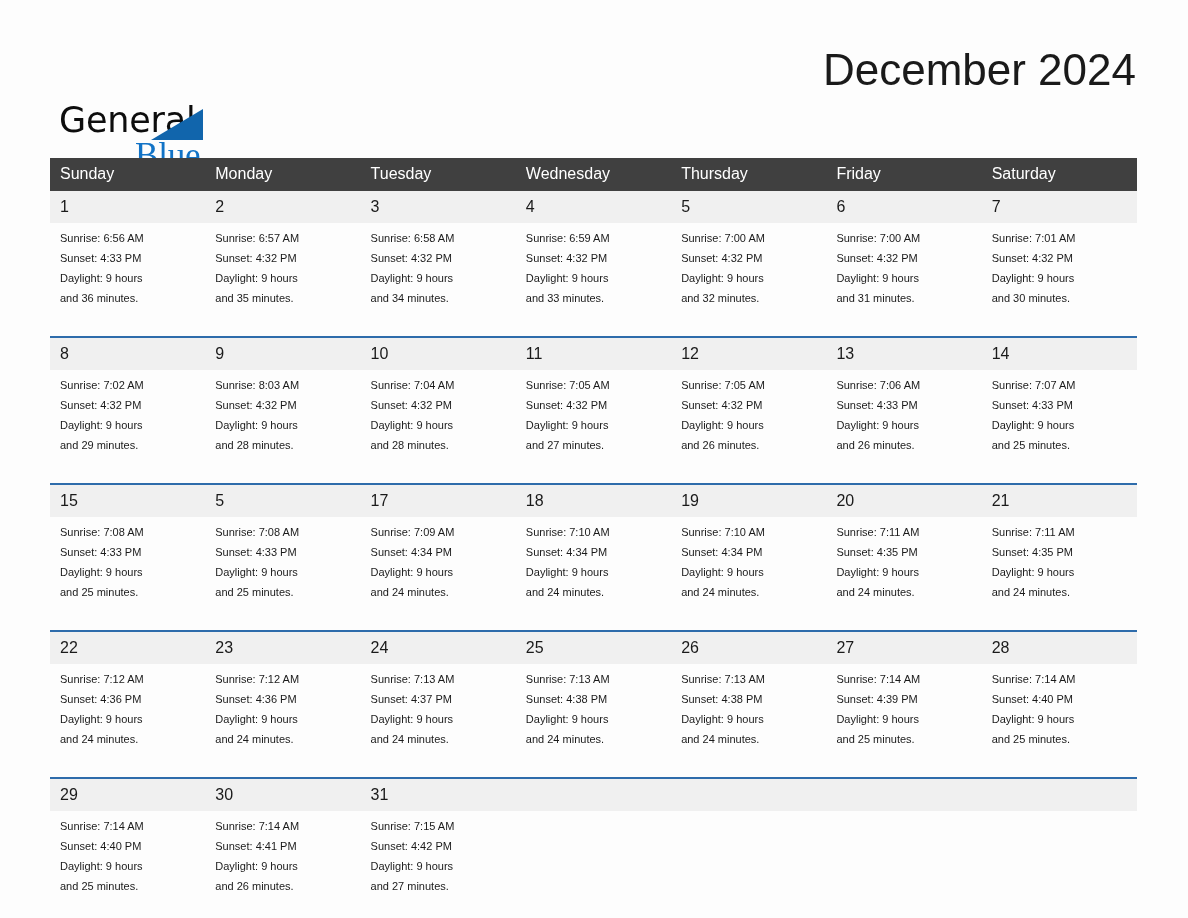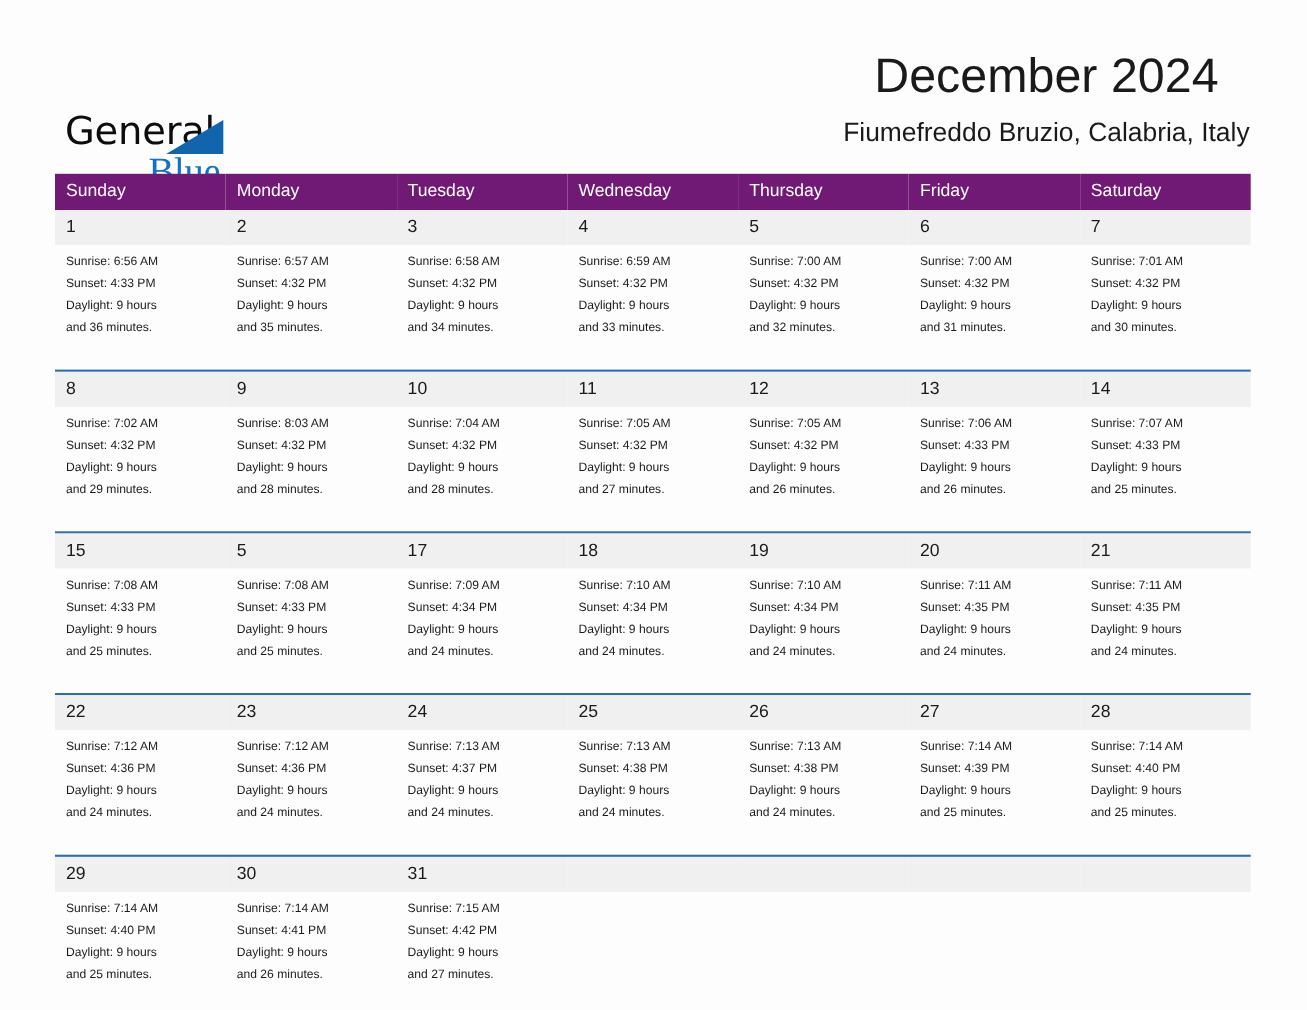--- a/index.html
+++ b/index.html
@@ -96,21 +96,21 @@
   
   .calendar {
     position: absolute;
     left: 50px;
     top: 158px;
     width: 1087px;
     border-collapse: collapse;
     table-layout: fixed;
   }
   .calendar th {
-    background: #701a75;
+    background: #404040;
     color: #ffffff;
     font-size: 16px;
     font-weight: 400;
     text-align: left;
     padding: 7px 0 8px 10px;
     height: 18px;
     border: none;
   }
   .calendar col {
     width: 155.28px;
@@ -171,21 +171,20 @@
   <div class="topbar">
 
     <div class="logo">
       <div class="logo-row1">General</div>
       <div class="logo-tri"></div>
       <div class="logo-row2">Blue</div>
     </div>
 
     <div class="title-block">
       <div class="cal-title">December 2024</div>
-      <div class="cal-subtitle">Fiumefreddo Bruzio, Calabria, Italy</div>
     </div>
 
   </div>
 
   <table class="calendar">
     <colgroup>
       <col>
         <col>
         <col>
         <col>

